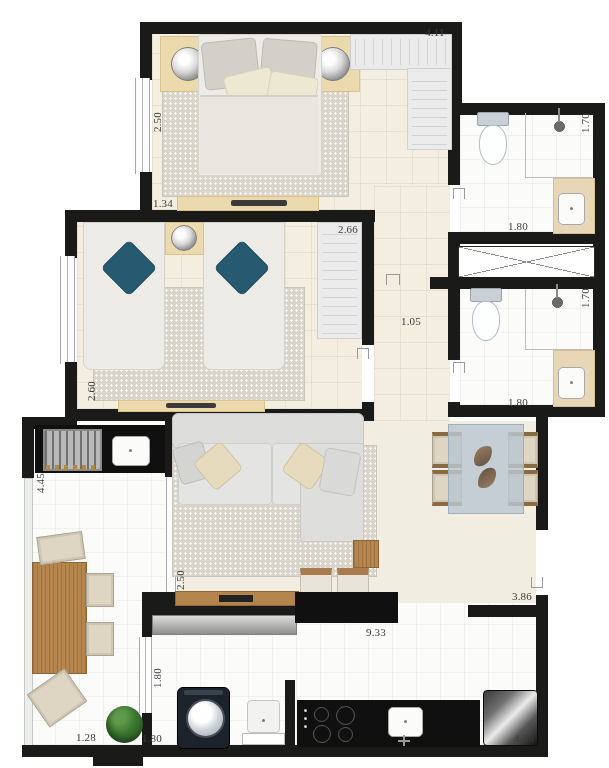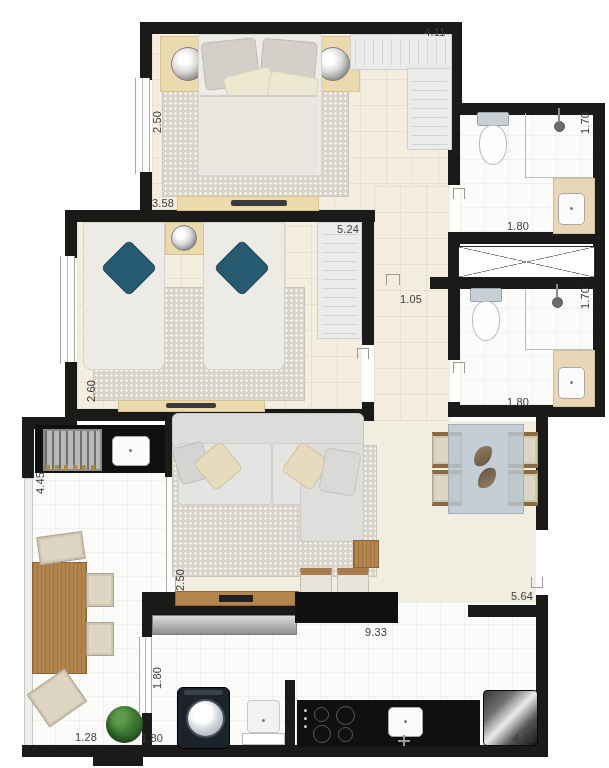--- a/index.html
+++ b/index.html
@@ -1,17 +1,17 @@
 <!DOCTYPE html>
 <html style="--wall: #1a1a18; --floor-beige: #f4eee1; --floor-white: #fbfbfa; --rug: #d8d4c9; --wood: #b5854e; --furniture-beige: #ecdaaf; --pillow-teal: #265a70; --counter-black: #101010; --closet-gray: #ebebec; --glass-table: #b9c7d1; --plant-green: #3c7a31; --label-text: #3c3c3c;"><head>
 <meta charset="utf-8">
 <style>
   html,body{margin:0;padding:0;background:#fff;}
   #plan{position:relative;width:609px;height:768px;background:#fff;overflow:hidden;
-        font-family:Liberation Sans, sans-serif;}
+        font-family:Liberation Serif, serif;}
   .abs{position:absolute;}
   .wall{position:absolute;background:var(--wall,#1a1a18);}
   .floor-beige{position:absolute;background:var(--floor-beige,#f4eee1);
     background-image:repeating-linear-gradient(0deg,rgba(160,140,105,.14) 0 1px,transparent 1px 26px),
                      repeating-linear-gradient(90deg,rgba(160,140,105,.14) 0 1px,transparent 1px 26px);}
   .floor-white{position:absolute;background:var(--floor-white,#fbfbfa);
     background-image:repeating-linear-gradient(0deg,rgba(0,0,0,.045) 0 1px,transparent 1px 24px),
                      repeating-linear-gradient(90deg,rgba(0,0,0,.045) 0 1px,transparent 1px 24px);}
   .rug{position:absolute;background-color:var(--rug,#d8d4c9);
     background-image:radial-gradient(rgba(255,255,255,.8) 1px,transparent 1.3px);
@@ -232,30 +232,30 @@
         <div class="sinkdot" style="left:15px;top:12px;"></div>
       </div>
     <div class="abs" style="left:106px;top:35px;width:2px;height:11px;background:#9a9a9a;"></div>
     <div class="abs" style="left:101px;top:40px;width:12px;height:2px;background:#9a9a9a;"></div>
   </div>
   <div class="abs" style="left:483px;top:690px;width:53px;height:54px;border-radius:4px;border:1px solid #0a0a0a;
        background:linear-gradient(135deg,#3a3a3a 0%,#6f6f6f 28%,#ececec 50%,#565656 72%,#161616 100%);"></div>
 
   <div class="label" style="left:418px;top:26px;">4.11</div>
   <div class="label v" style="left:140px;top:116px;">2.50</div>
-  <div class="label" style="left:146px;top:197px;">3.58</div>
-  <div class="label" style="left:331px;top:223px;">5.24</div>
+  <div class="label" style="left:146px;top:197px;">1.34</div>
+  <div class="label" style="left:331px;top:223px;">2.66</div>
   <div class="label v" style="left:74px;top:385px;">2.60</div>
-  <div class="label" style="left:394px;top:293px;">1.05</div>
+  <div class="label" style="left:394px;top:315px;">1.05</div>
   <div class="label v" style="left:568px;top:117px;">1.70</div>
   <div class="label" style="left:501px;top:220px;">1.80</div>
   <div class="label v" style="left:568px;top:292px;">1.70</div>
   <div class="label" style="left:501px;top:396px;">1.80</div>
   <div class="label v" style="left:163px;top:574px;">2.50</div>
   <div class="label v" style="left:23px;top:477px;">4.45</div>
   <div class="label" style="left:69px;top:731px;">1.28</div>
   <div class="label v" style="left:140px;top:672px;">1.80</div>
   <div class="label" style="left:135px;top:732px;">1.80</div>
   <div class="label" style="left:359px;top:626px;">9.33</div>
-  <div class="label" style="left:505px;top:590px;">5.64</div>
+  <div class="label" style="left:505px;top:590px;">3.86</div>
   <div class="label" style="left:507px;top:732px;">4.30</div>
 
 </div>
 
 </body></html>

